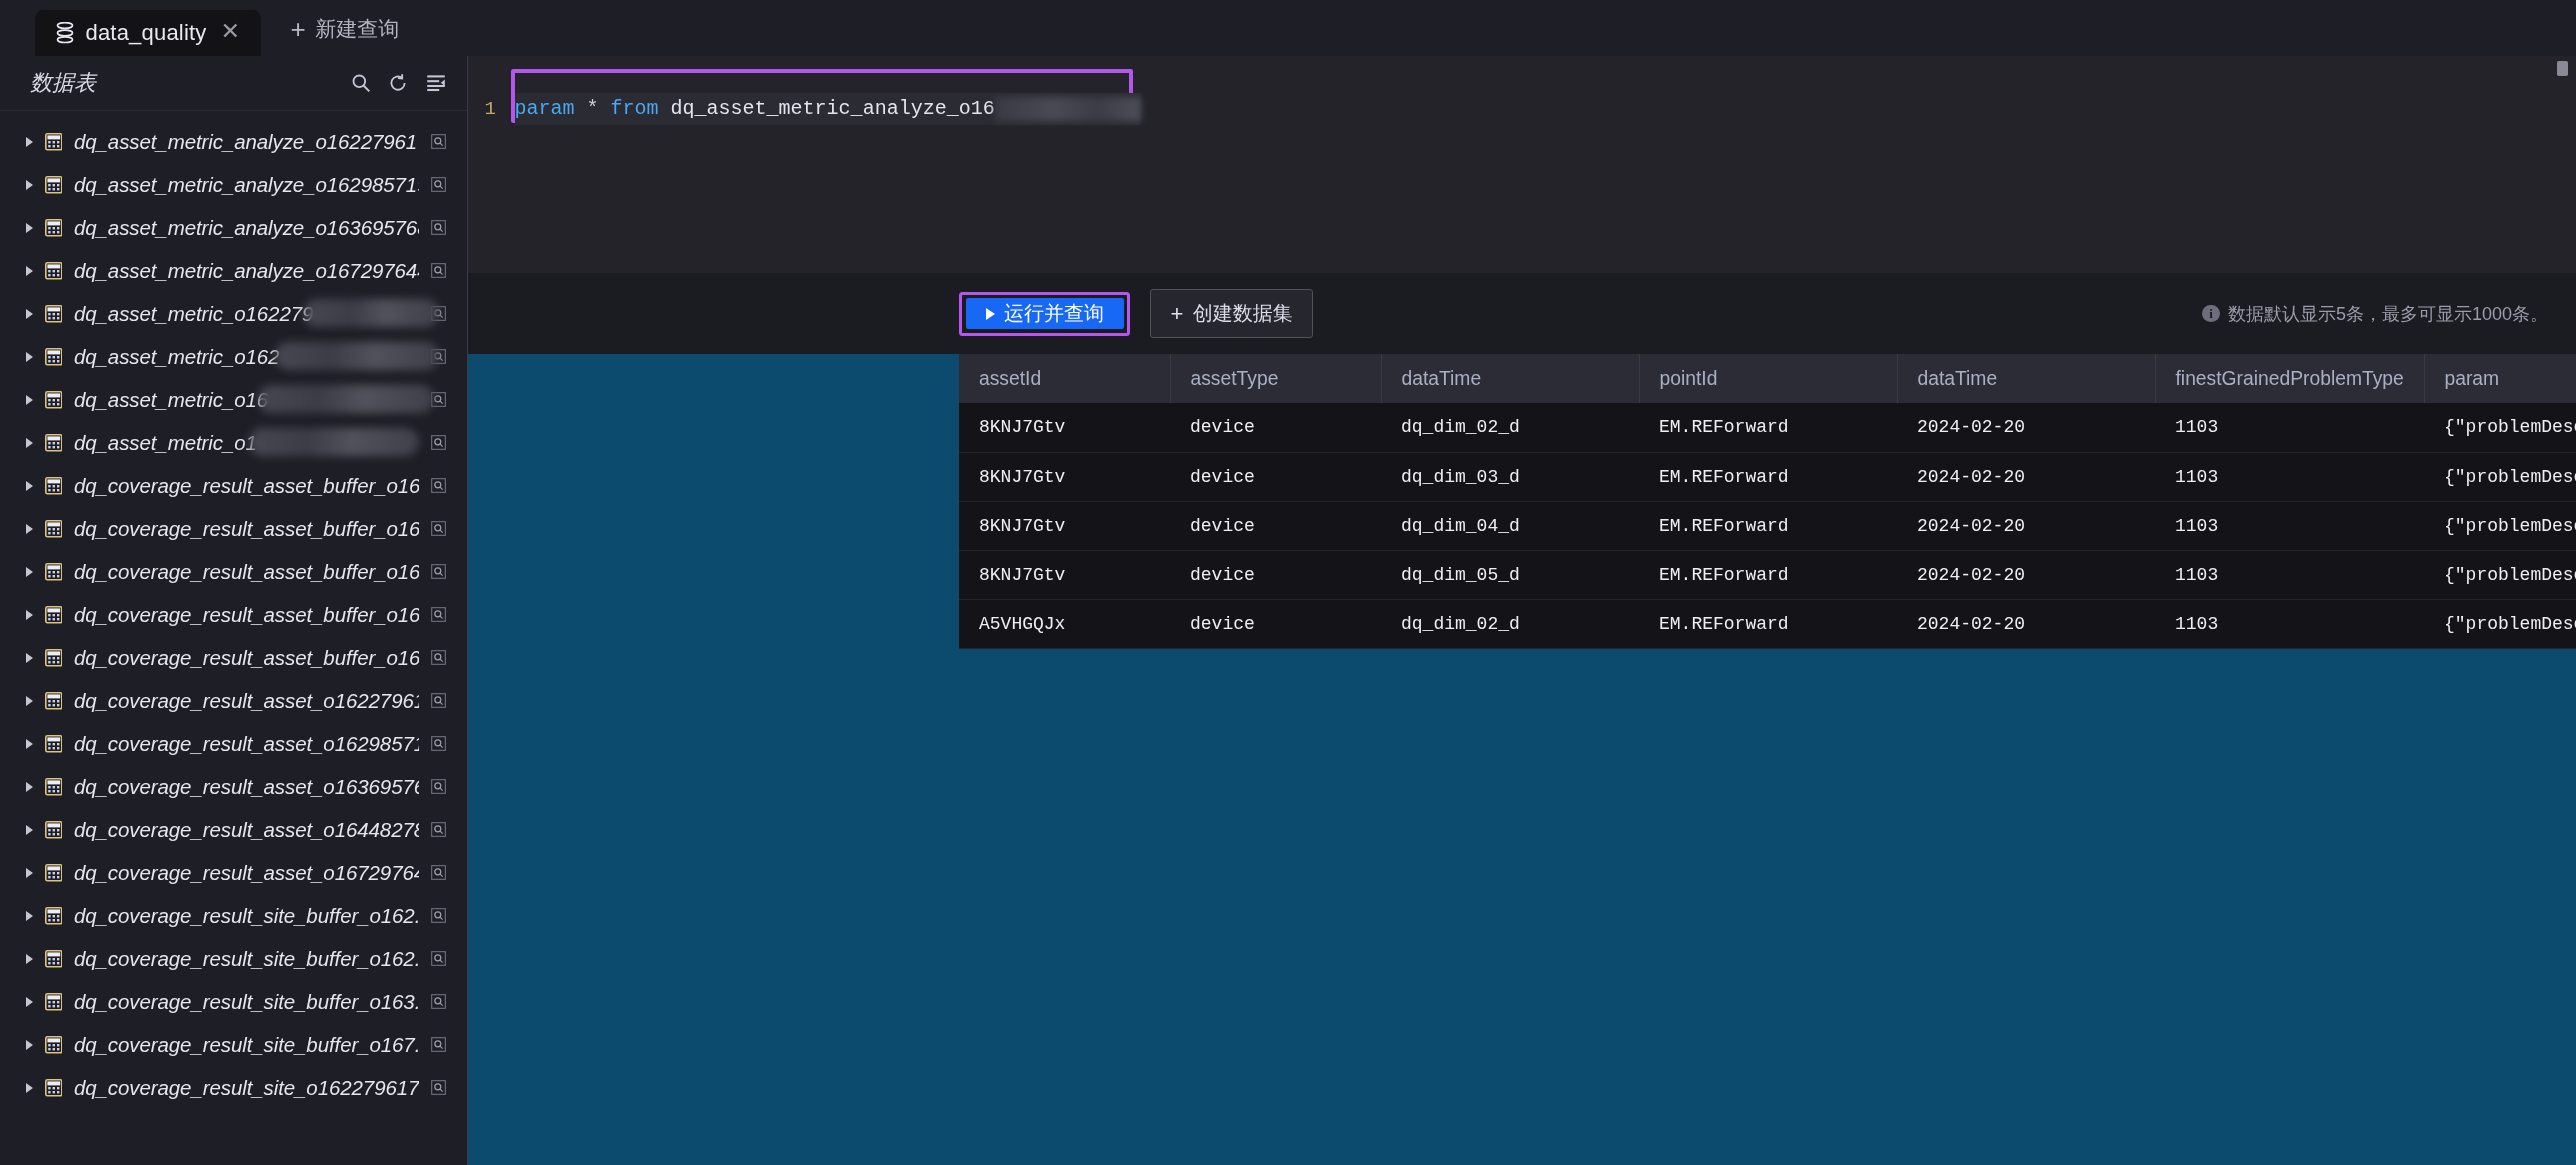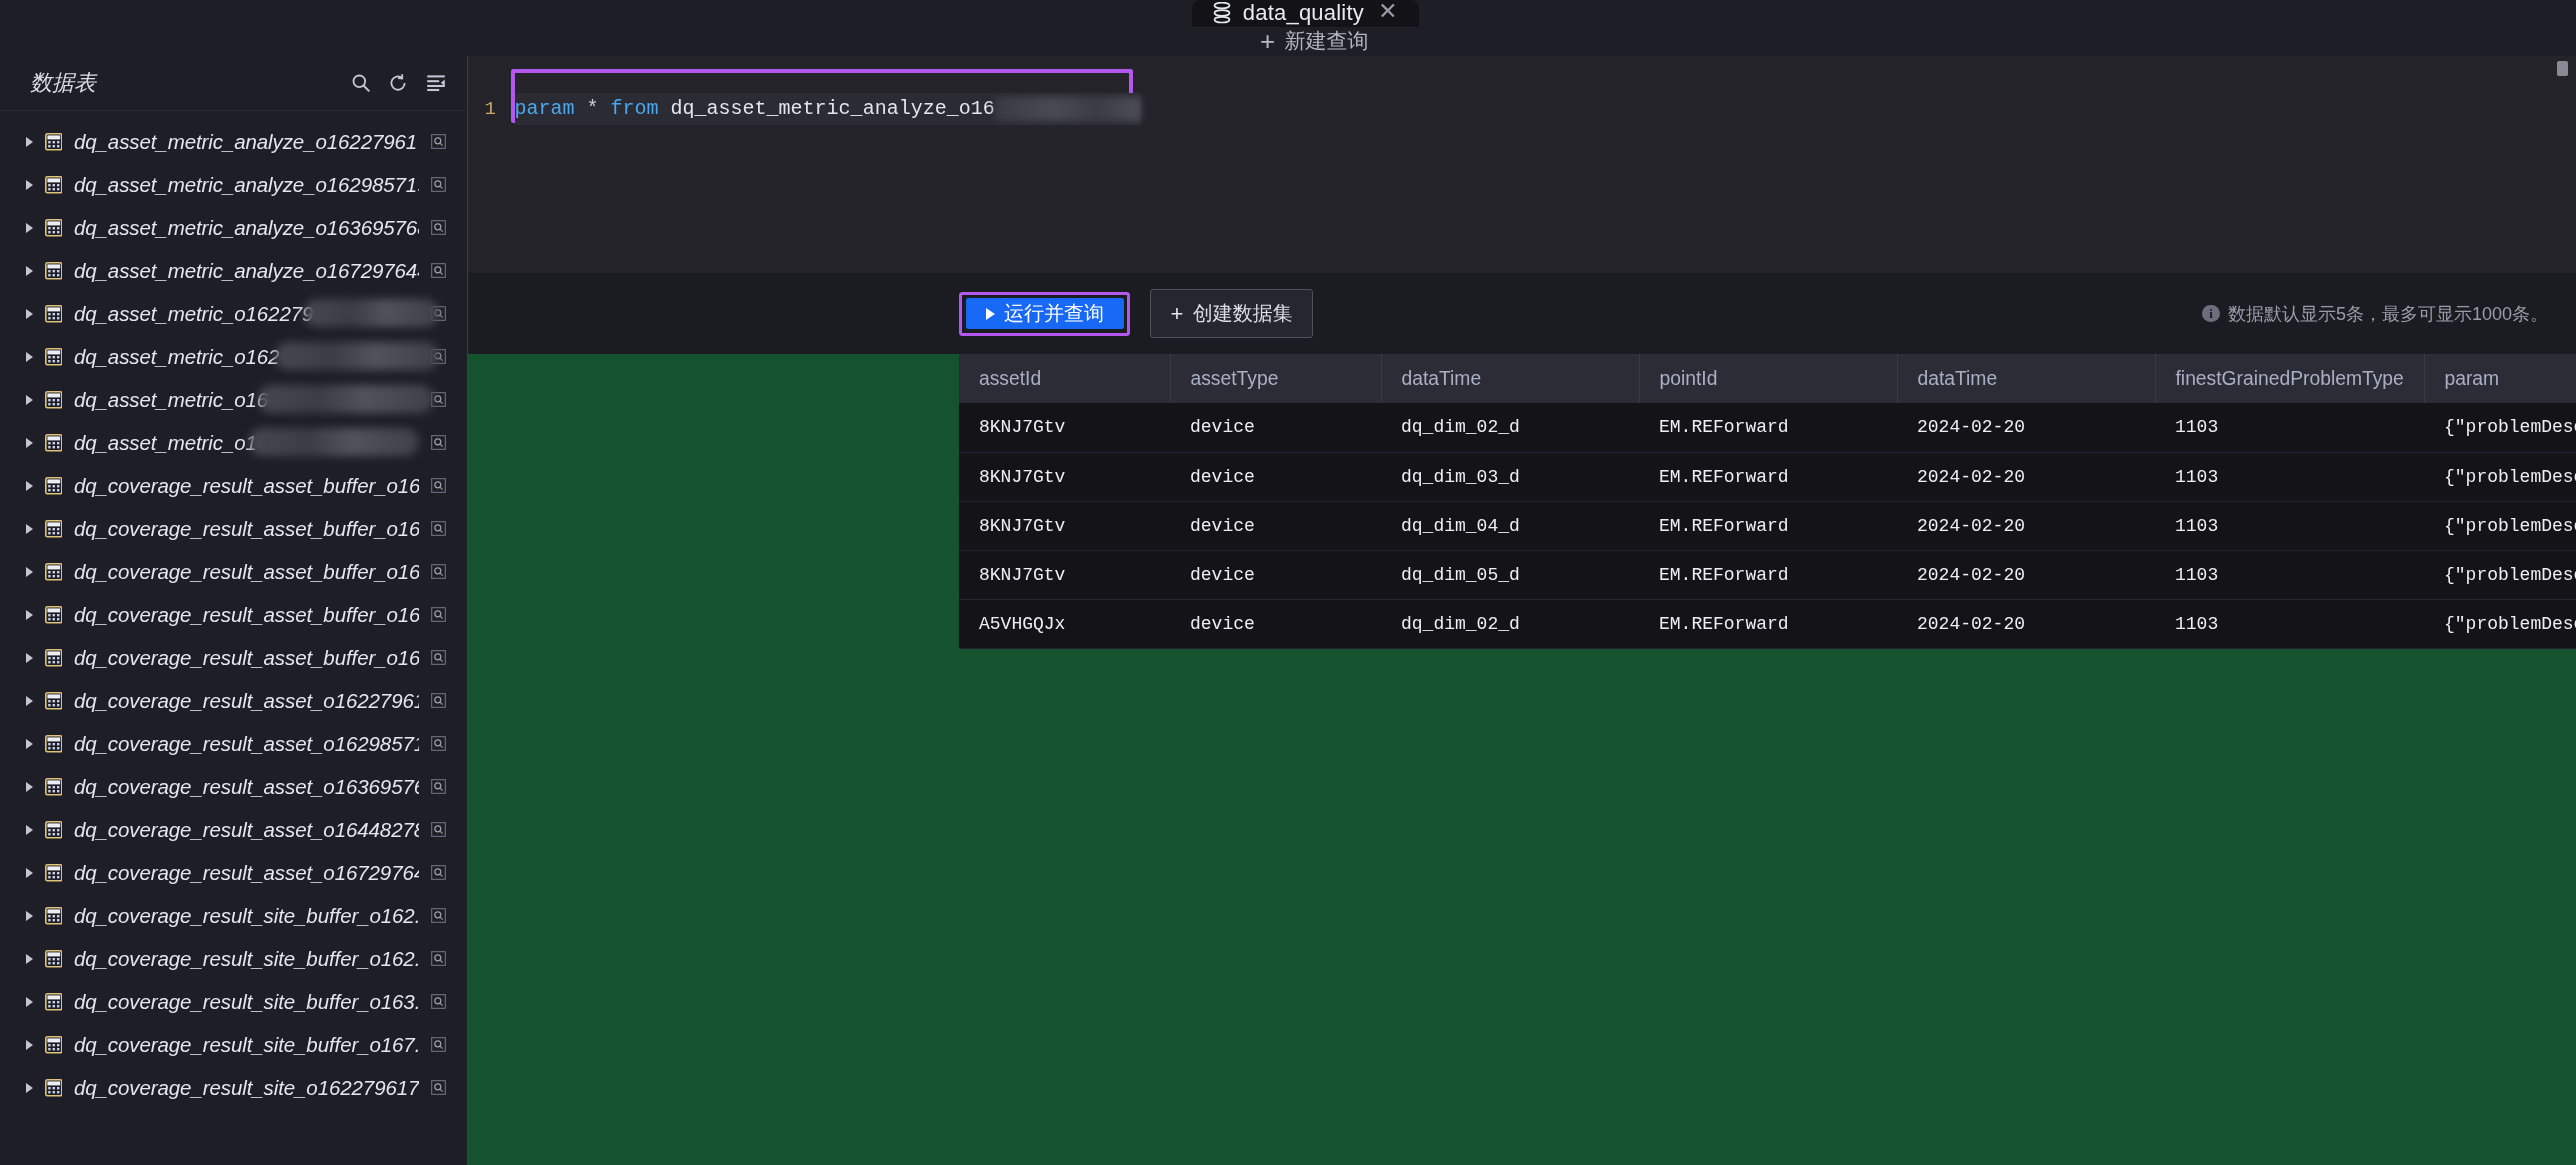--- a/index.html
+++ b/index.html
@@ -8,24 +8,23 @@
     background: #1b1b22;
     font-family: "Liberation Sans", sans-serif;
     overflow: hidden;
   }
 
   
   .tabbar {
     height: 56px;
     background: #1e1e26;
     display: flex;
-    align-items: center;
+    align-items: flex-end;
     padding-left: 35px;
     position: relative;
-    flex-direction: column;
   }
   .tab {
     height: 46px;
     background: #121217;
     border-radius: 8.2px 8.2px 0 0;
     display: flex;
     align-items: center;
     gap: 10.5px;
     padding: 0 17.6px 0 20px;
     position: relative;
@@ -224,21 +223,21 @@
   }
   .info-dot {
     width: 17.6px; height: 17.6px; border-radius: 50%;
     background: #6d6d7d; color: #1b1b22;
     font-size: 13px; font-weight: bold;
     display: flex; align-items: center; justify-content: center;
     font-family: "Liberation Serif", serif;
   }
 
   
-  .results { flex: 1; background: #14532d; padding: 0 16px 0 491px; }
+  .results { flex: 1; background: #0c4a6e; padding: 0 16px 0 491px; }
   .rtable { width: 100%; border-collapse: collapse; table-layout: fixed; }
   .rtable thead th {
     background: #2c2c36;
     color: #a9b0c4;
     font-size: 19.3px;
     font-weight: normal;
     text-align: left;
     height: 49px;
     padding: 0 0 0 20px;
     border-right: 1.2px solid #3a3a46;

